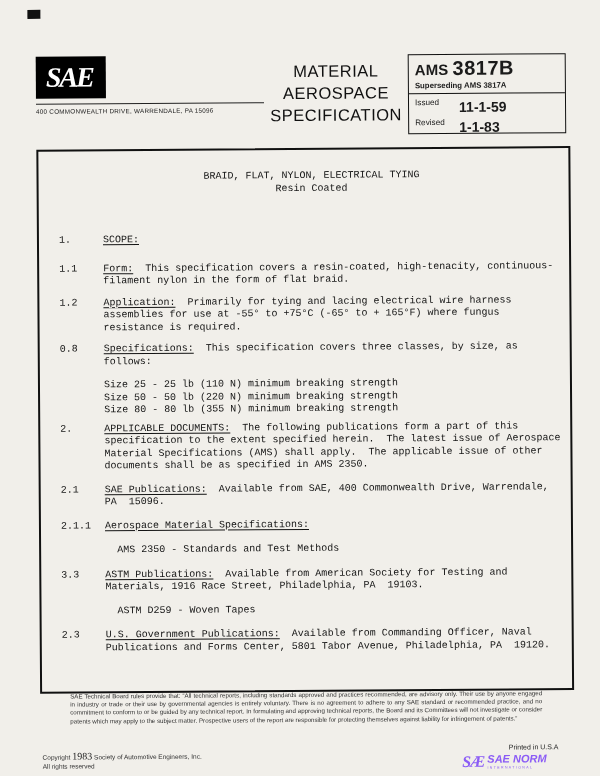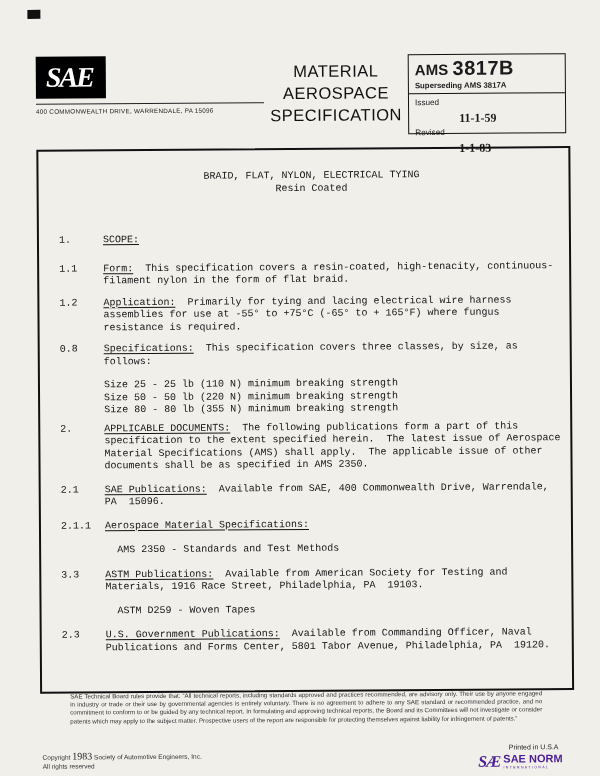--- a/index.html
+++ b/index.html
@@ -29,21 +29,21 @@
   .main-title{font-size:16.5px;line-height:1.32;letter-spacing:.5px;color:#111;}
   .h-right{width:158px;flex:none;border:1.5px solid #111;box-sizing:border-box;background:transparent;}
   .spec-top{padding:2px 6px 3px 6px;border-bottom:1.5px solid #111;}
   .spec-code{white-space:nowrap;}
   .spec-code .pfx{font-weight:bold;font-size:15px;}
   .spec-code .numb{font-weight:bold;font-size:20px;letter-spacing:.5px;margin-top:22px;}
   .superseding{font-size:7.8px;font-weight:bold;margin-top:1px;}
   .spec-dates{padding:3px 6px 2px 6px;font-size:8.2px;}
   .date-row{display:flex;line-height:1.45;}
   .date-row .dl{width:44px;flex:none;}
-  .date-row .dv{font-family:Liberation Serif, serif;font-size:12px;font-weight:bold;margin-top:13px;}
+  .date-row .dv{font-family:Liberation Sans, sans-serif;font-size:14px;font-weight:bold;}
 
   
   .main-box{
     position:absolute;left:38px;top:148px;width:530px;height:540px;
     border:2px solid #111;box-sizing:content-box;
     font-family:"Liberation Mono","DejaVu Sans Mono",monospace;
     font-size:10px;line-height:12.5px;color:#141414;
   }
   .inner{padding:0 4px 0 20px;}
   .doc-title{text-align:center;margin-top:20px;}
@@ -56,24 +56,24 @@
 
   
   .legal{
     position:absolute;left:68px;top:691px;width:472px;
     font-size:6.2px;line-height:1.32;text-align:justify;color:#333;
   }
   .copyright{position:absolute;left:40px;top:749px;font-size:6.5px;color:#333;}
   .copyright .yr{font-family:Liberation Serif, serif;font-size:10px;color:#222;}
   .rights{position:absolute;left:40px;top:761px;font-size:6.5px;color:#333;}
   .printed{position:absolute;right:44px;top:745px;font-size:7px;color:#222;}
-  .norm{position:absolute;right:40px;top:755px;display:flex;align-items:flex-start;color:#4c1d95;}
+  .norm{position:absolute;right:56px;top:755px;display:flex;align-items:flex-start;color:#8b5cf6;}
   .norm-mark{font-family:"Liberation Serif",serif;font-style:italic;font-weight:bold;
     font-size:16px;line-height:1;margin-right:3px;letter-spacing:-1px;}
-  .norm-text .nm{font-weight:bold;font-size:11px;line-height:1;}
+  .norm-text .nm{font-style:italic;font-weight:bold;font-size:11px;line-height:1;}
   .norm-text .sub{font-size:3.5px;letter-spacing:1.4px;margin-top:1px;}
 </style>
 </head>
 <body>
 
 <div class="sheet">
 
   <div class="reg-mark"></div>
 
   <div class="header">

